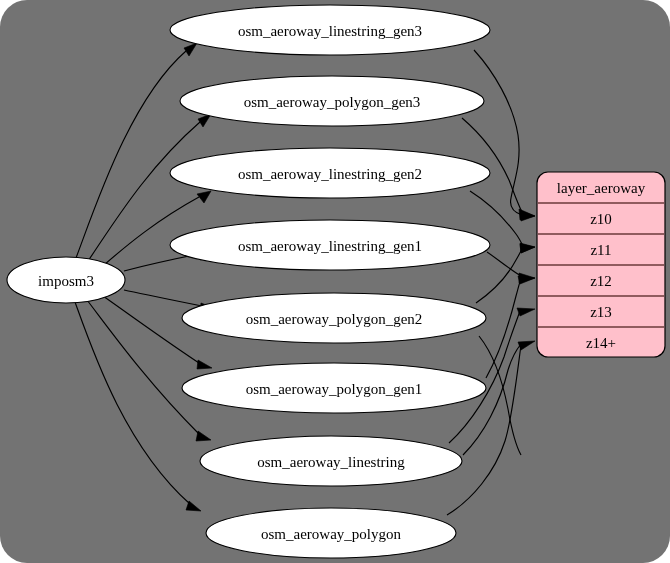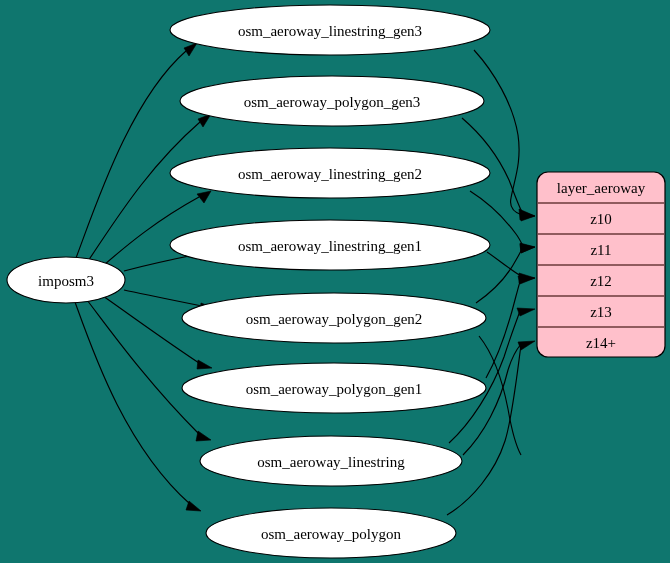--- a/index.html
+++ b/index.html
@@ -7,22 +7,23 @@
     padding: 0;
     background: #ffffff;
   }
   body {
     font-family: "Liberation Serif", "DejaVu Serif", serif;
   }
   #canvas {
     position: relative;
     width: 670px;
     height: 563px;
-    background: #0f766e;
+    background: #737373;
     overflow: hidden;
+    border-radius: 27px;
   }
   svg#graph {
     position: absolute;
     top: 0;
     left: 0;
     width: 670px;
     height: 563px;
   }
   .node-ellipse {
     fill: #ffffff;

